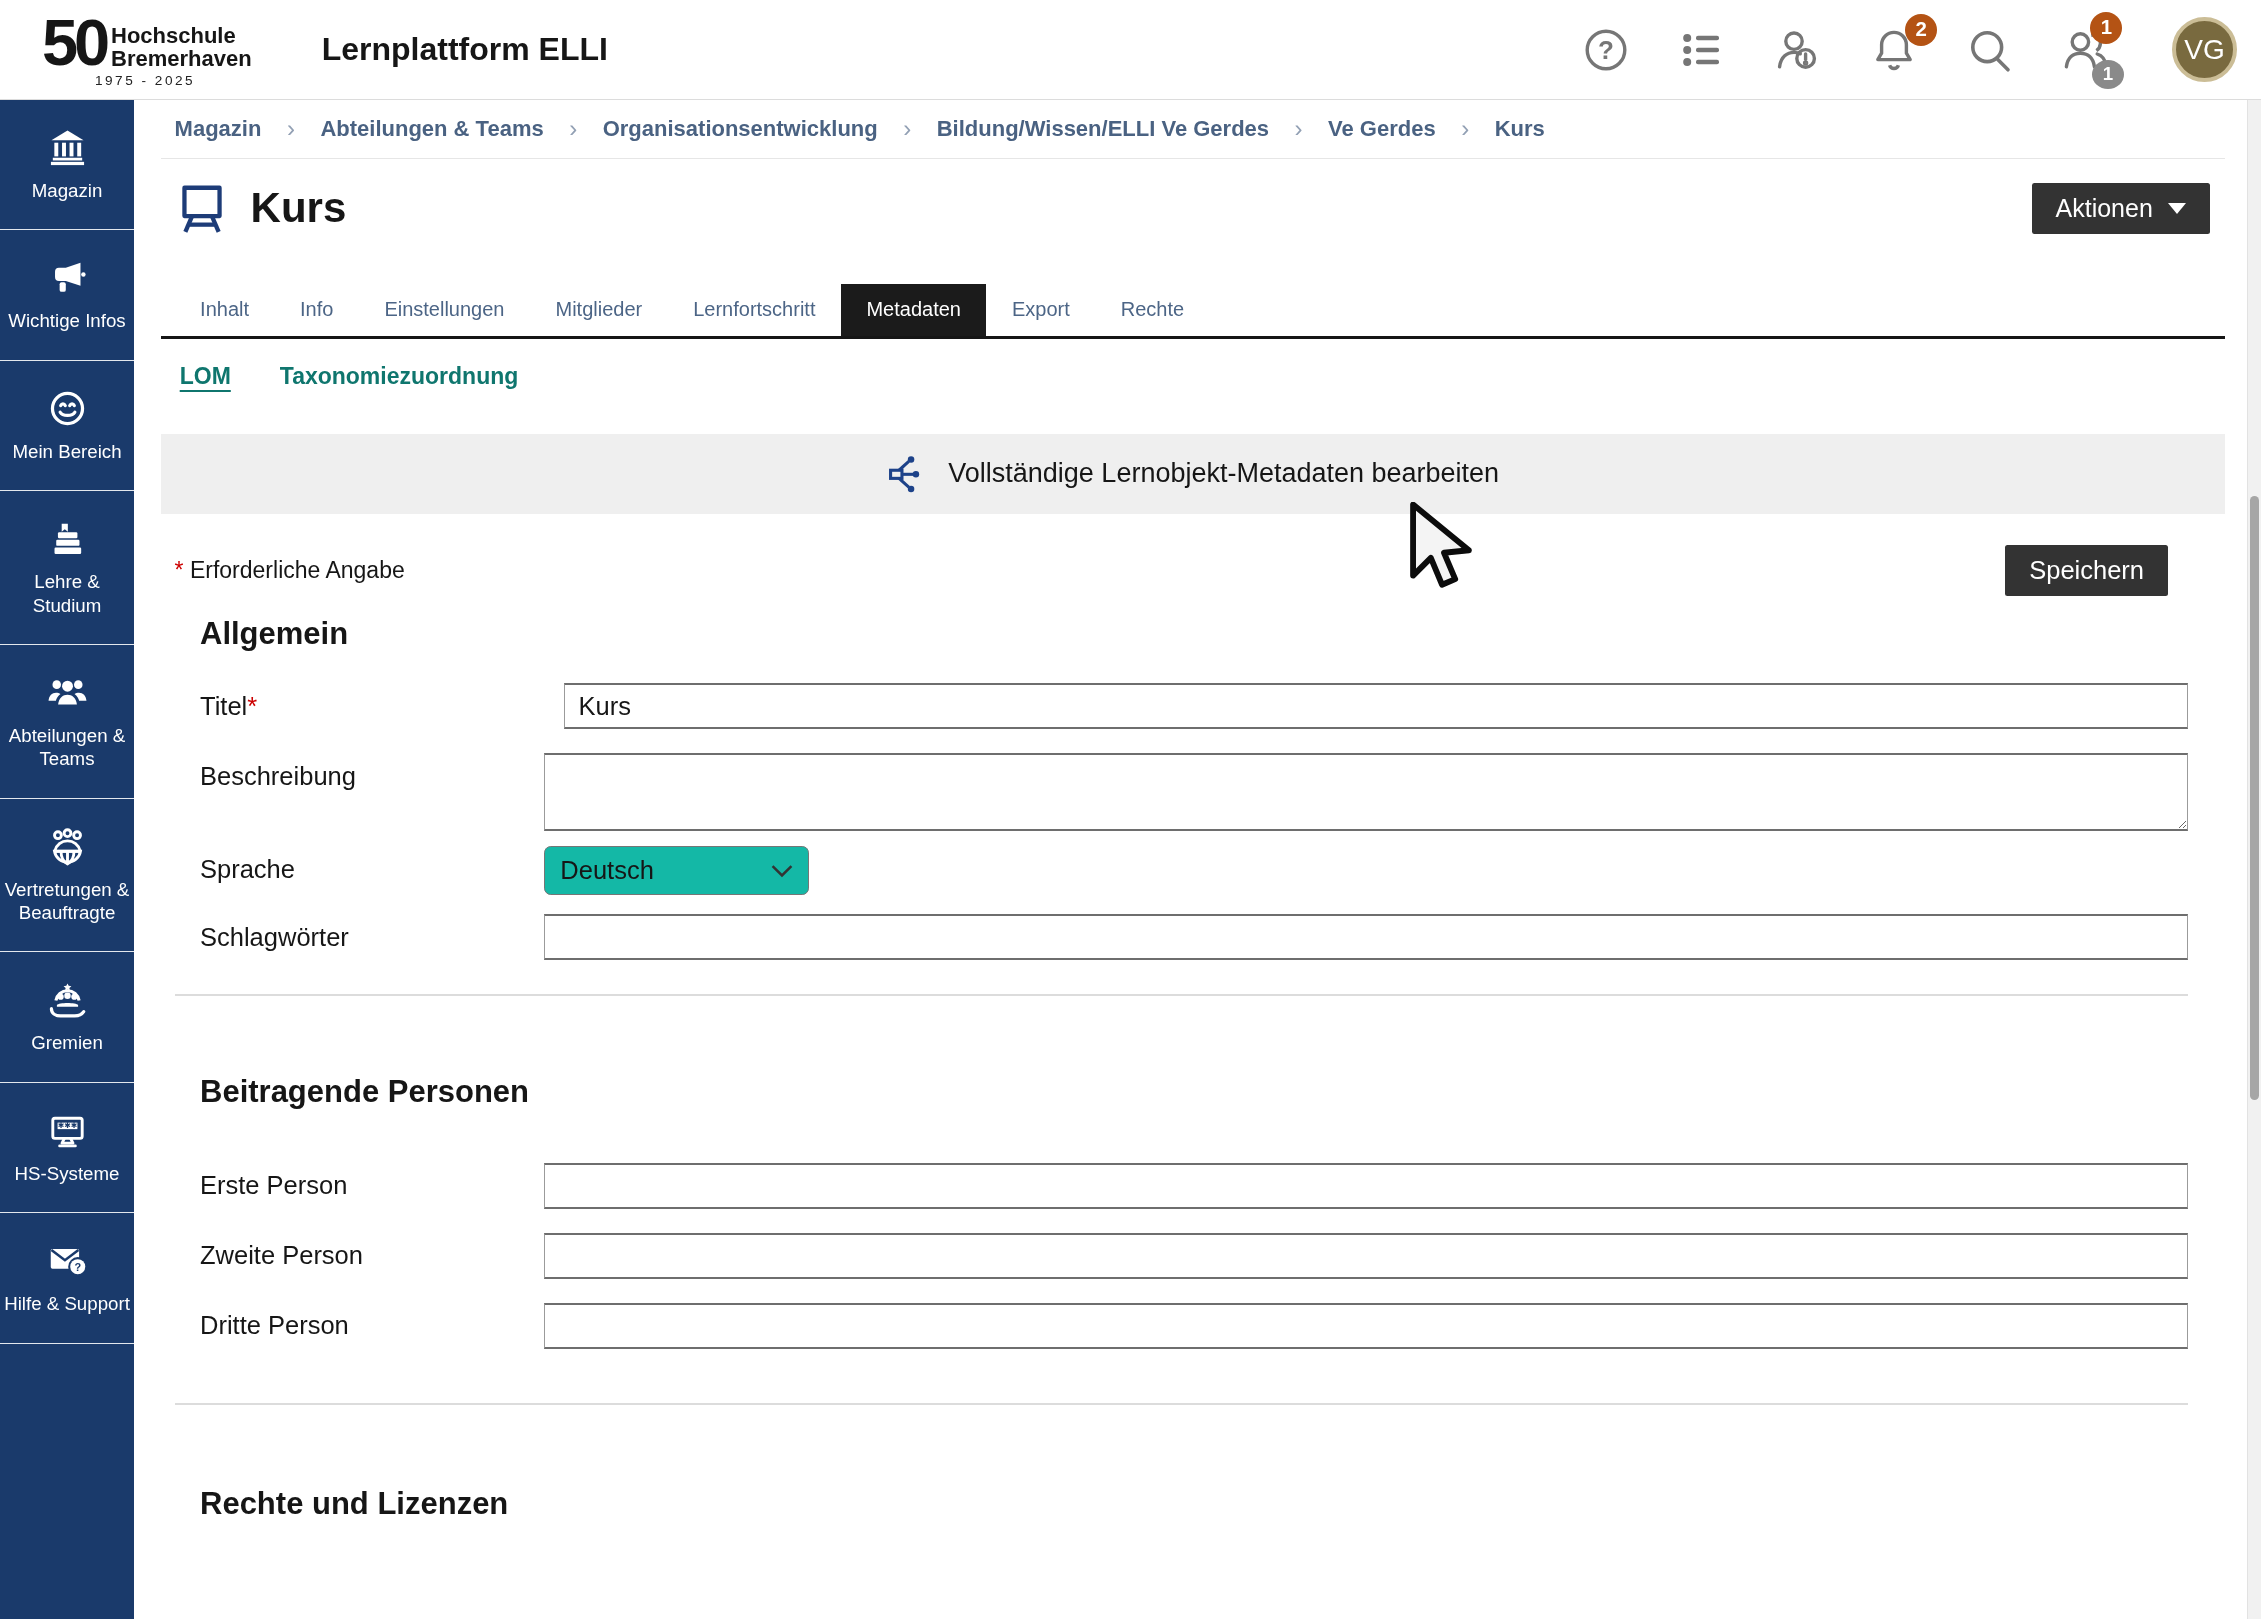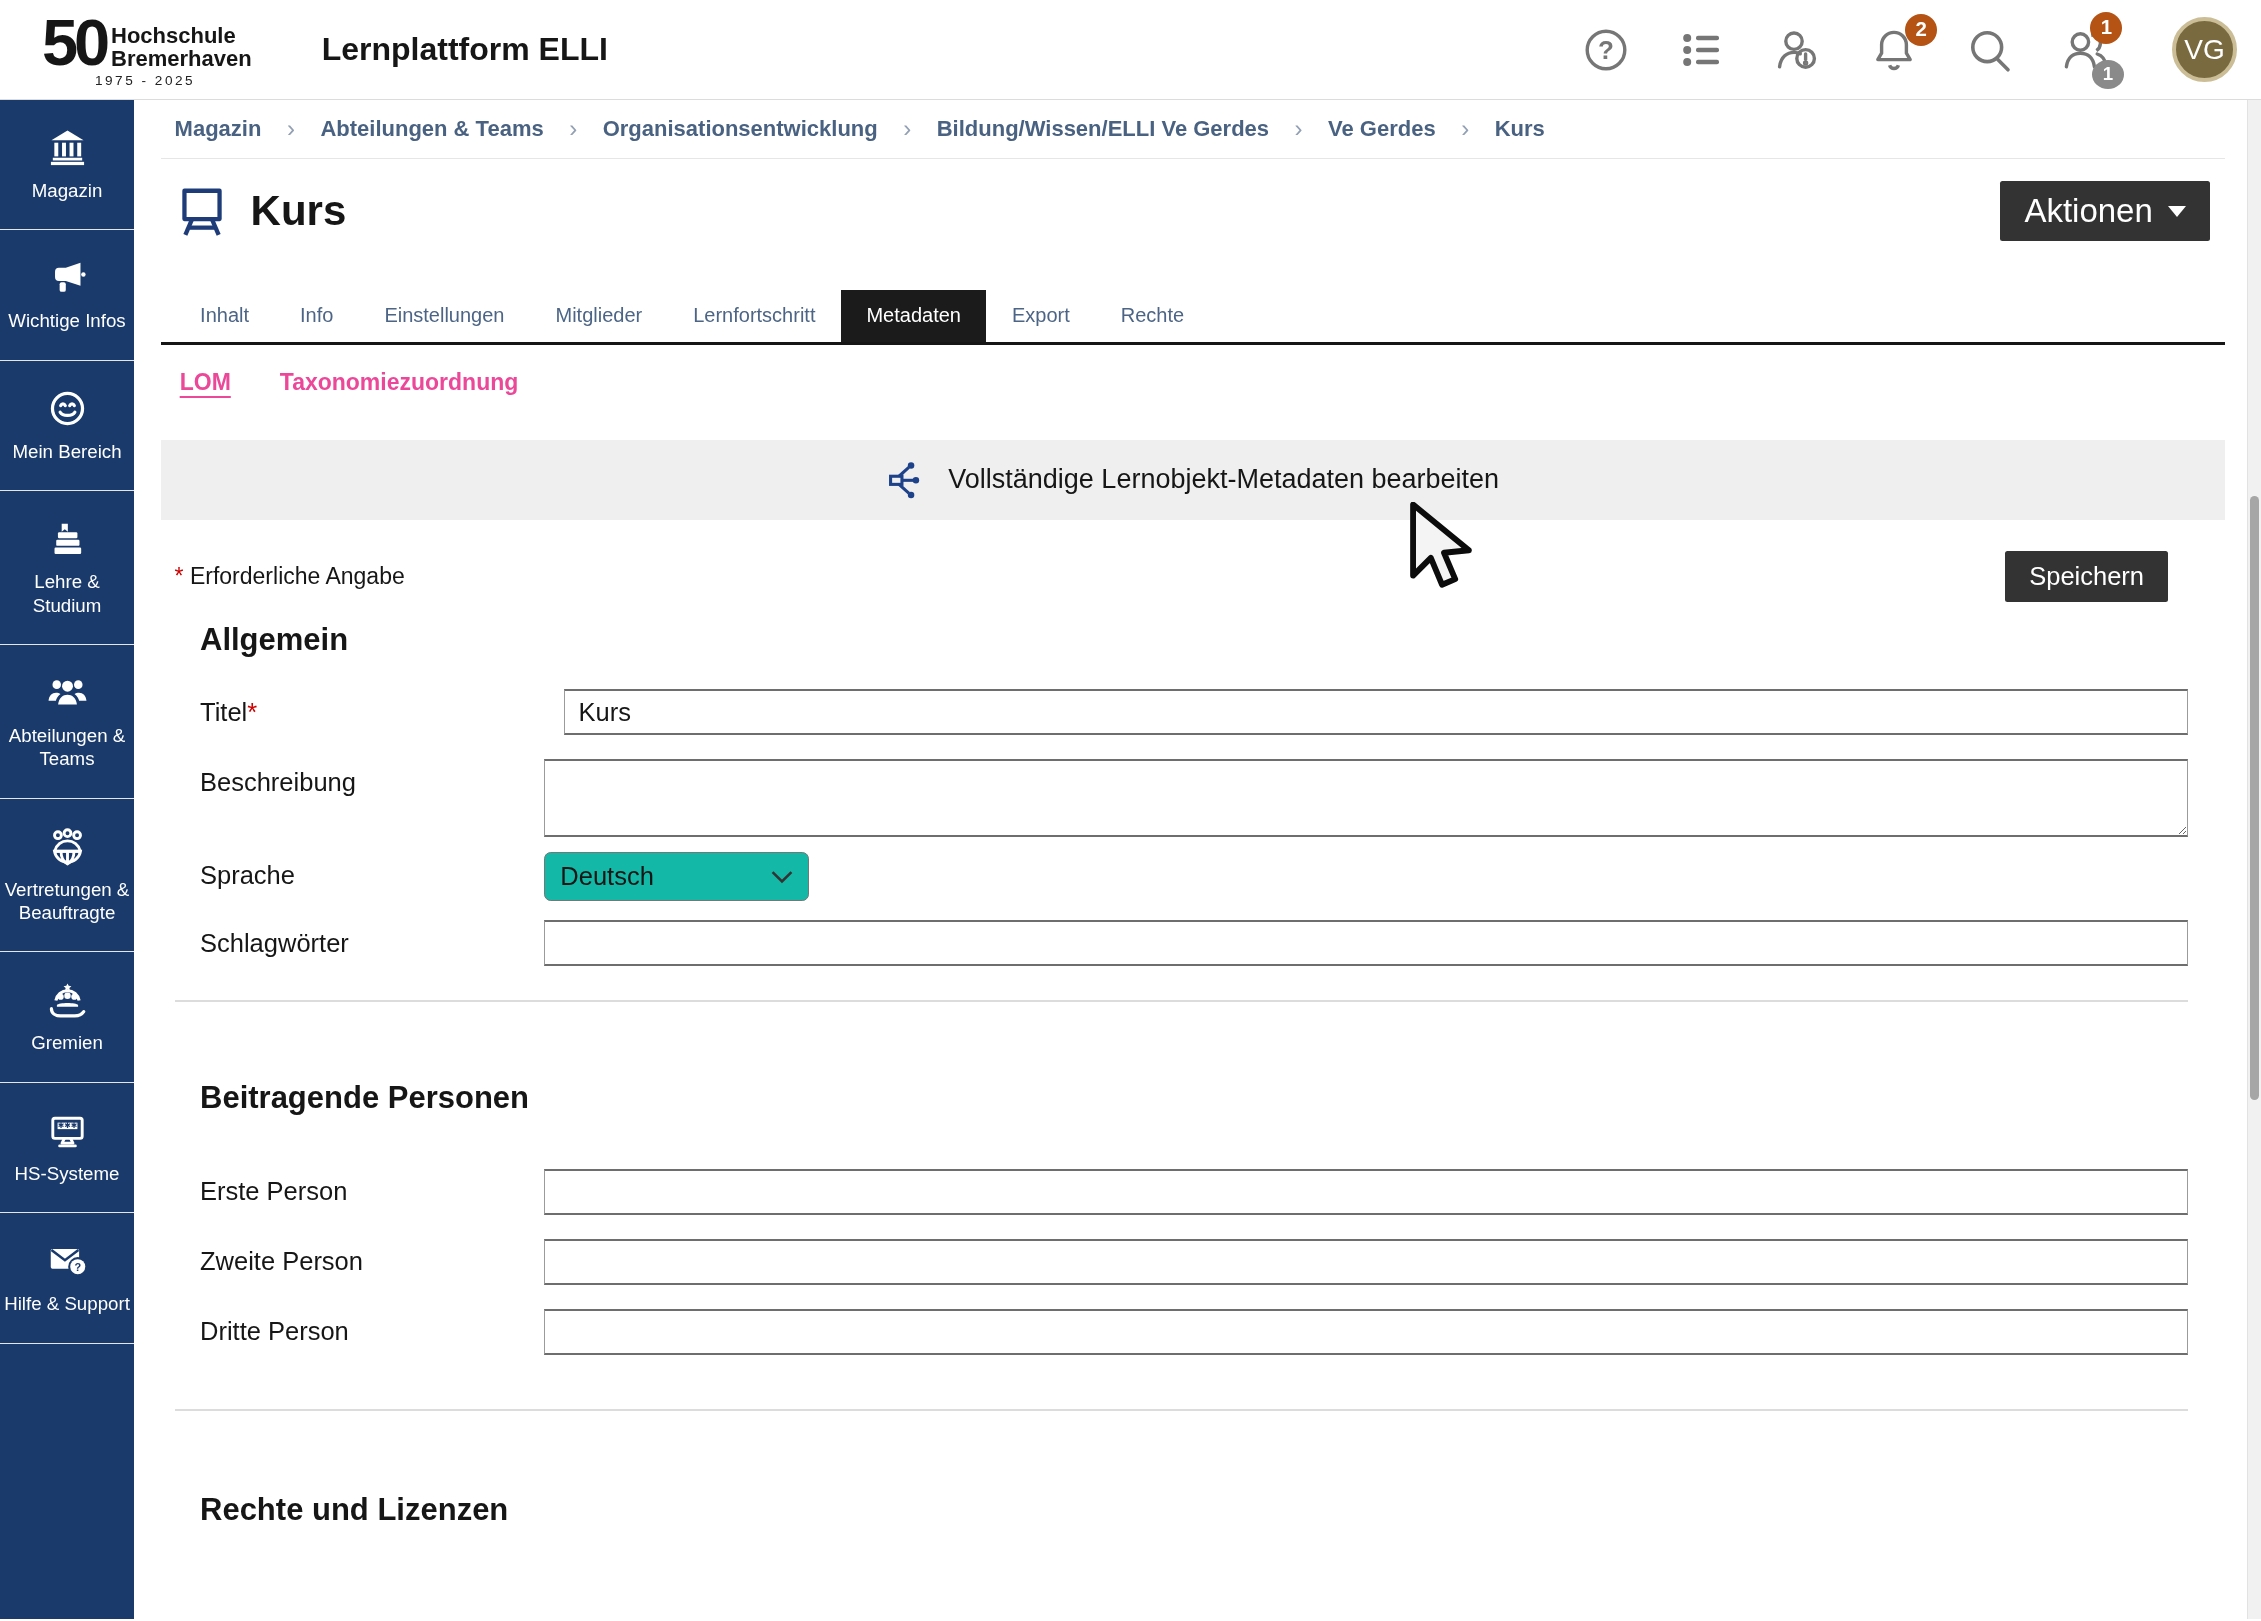--- a/index.html
+++ b/index.html
@@ -49,33 +49,33 @@
   .breadcrumb { display:flex; align-items:center; gap:25.5px; height:59px;
                 border-bottom:1.7px solid #e6e6e6; padding-left:13.6px;
                 font-size:22px; font-weight:600; color:#4a6282; }
   .crumb { cursor:pointer; }
   .crumb-sep { color:#92a0b4; font-weight:400; font-size:24px; }
 
   .page-head { display:flex; align-items:center; margin-top:22px; padding-left:13.6px; }
   .obj-icon svg { width:54px; height:54px; color:#1d3c78; }
   .page-title { font-size:42px; font-weight:600; margin-left:22px; }
   .btn-dark { background:#333; color:#fff; border:none; border-radius:2.5px;
-              font-family:inherit; font-size:33px; padding:11px 24px;
+              font-family:inherit; font-size:25px; padding:11px 24px;
               display:flex; align-items:center; gap:15.3px; cursor:pointer; }
   .actions-btn { margin-left:auto; margin-right:15.3px; }
   .caret-down { width:0; height:0; border-left:9.3px solid transparent;
                 border-right:9.3px solid transparent; border-top:11px solid #fff; }
 
   .tabs { display:flex; align-items:stretch; margin-top:49px;
           border-bottom:3.4px solid #161616; padding-left:13.6px; }
   .tab { font-size:20px; color:#4c6586; padding:14.4px 25.5px; cursor:pointer; display:flex; align-items:center; }
   .tab.active { background:#1b1b1b; color:#fff; }
 
   .subtabs { display:flex; gap:49px; margin-top:24px; padding-left:18.7px;
-             font-size:23px; color:#ec4899; font-weight:600; }
+             font-size:23px; color:#0f766e; font-weight:600; }
   .subtab { cursor:pointer; }
   .subtab.active { text-decoration:underline; text-underline-offset:6px; }
 
   .banner { margin-top:44px; background:#efefef; height:80px; display:flex;
             align-items:center; justify-content:center; gap:22px; font-size:27px; cursor:pointer; }
   .banner svg { width:39px; height:39px; color:#1d4289; }
 
   .form-meta-row { display:flex; align-items:center; margin-top:31px;
                    padding:0 37px 0 13.6px; }
   .required-hint { font-size:23px; }

